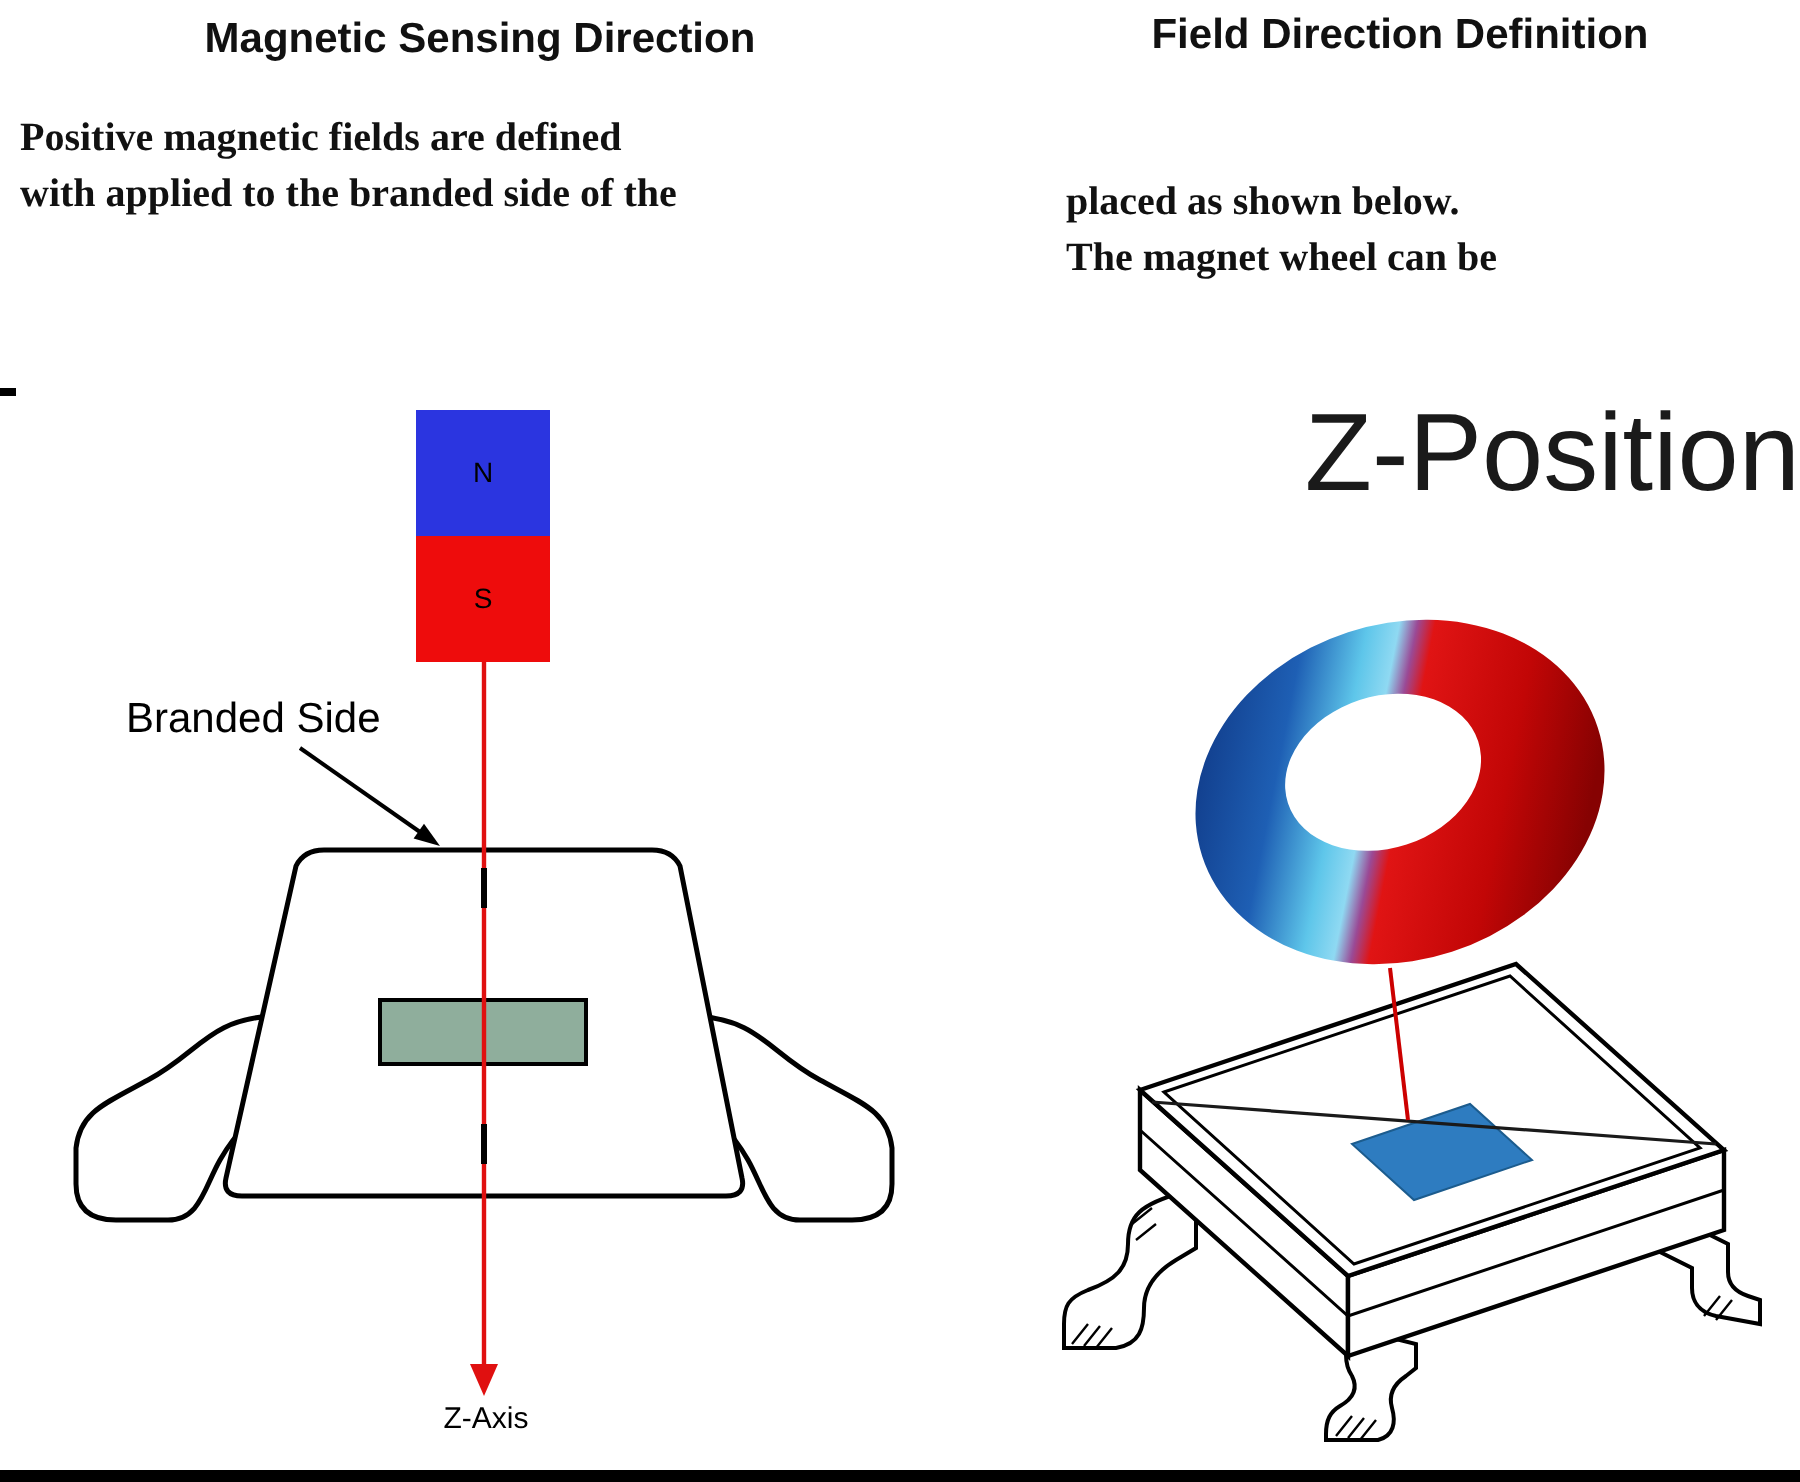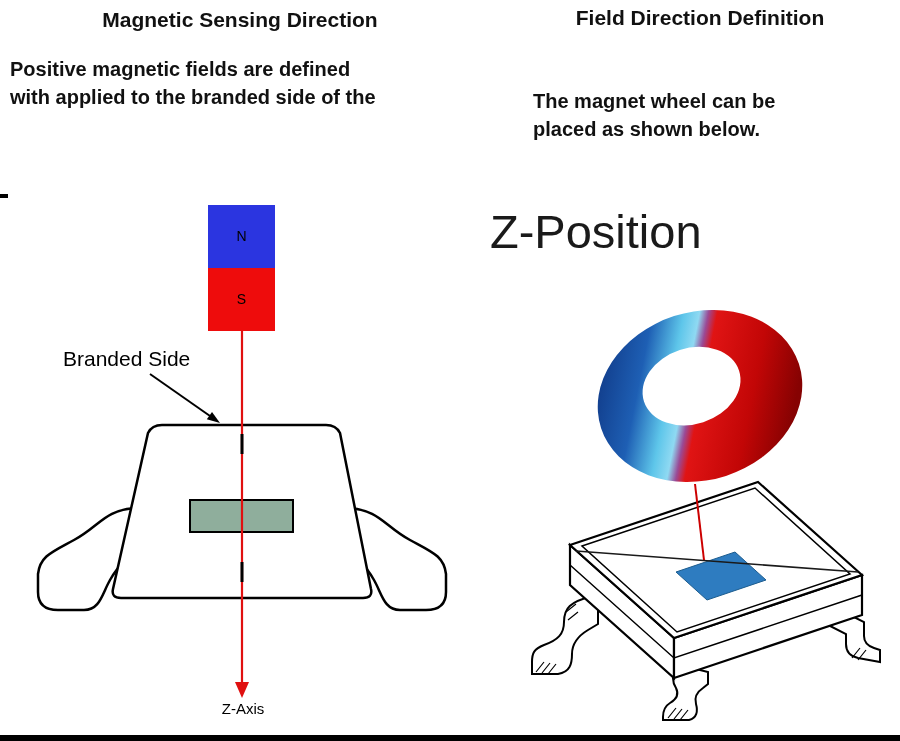--- a/index.html
+++ b/index.html
@@ -4,26 +4,26 @@
 <style>
   html,body{margin:0;padding:0;}
   body{
     width:900px;height:741px;position:relative;background:#ffffff;
     font-family:"Liberation Sans",sans-serif;overflow:hidden;color:#111;
   }
   .title{position:absolute;font-weight:bold;font-size:21px;text-align:center;white-space:nowrap;}
   .left-title{left:0;top:8px;width:480px;}
   .right-title{left:500px;top:6px;width:400px;text-align:center;}
   .body-text{position:absolute;font-weight:bold;font-size:20px;line-height:27.5px;}
-  .body-text div{white-space:nowrap;}
+  .body-text div{white-space:nowrap;font-family:Liberation Serif, serif;}
   .left-body{left:10px;top:56px;}
   .right-body{left:533px;top:88px;}
   .z-position{
-    position:absolute;left:490px;top:204px;width:410px;text-align:left;
-    font-size:47px;font-weight:300;color:#1a1a1a;letter-spacing:0px;
+    position:absolute;left:490px;top:194px;width:410px;text-align:right;
+    font-size:55px;font-weight:300;color:#1a1a1a;letter-spacing:0px;
   }
   .left-svg{position:absolute;left:0;top:190px;}
   .right-svg{position:absolute;left:480px;top:300px;}
   .bottom-bar{position:absolute;left:0;bottom:0;width:900px;height:6px;background:#000;}
   .edge-tick{position:absolute;left:0;top:194px;width:8px;height:4px;background:#000;}
   svg{font-family:"Liberation Sans",sans-serif;}
 </style>
 </head>
 <body>
 
@@ -63,22 +63,22 @@
   <text x="63" y="176" font-size="21" fill="#000">Branded Side</text>
   <line x1="150" y1="184" x2="210" y2="226" stroke="#000" stroke-width="2"></line>
   <polygon points="220,233 206.8,229.3 212,221.9" fill="#000"></polygon>
 
   <text x="243" y="524" font-size="15" text-anchor="middle" fill="#000">Z-Axis</text>
 </svg>
 
 <div class="title right-title">Field Direction Definition</div>
 
 <div class="body-text right-body">
+  <div>placed as shown below.</div>
   <div>The magnet wheel can be</div>
-  <div>placed as shown below.</div>
 </div>
 
 <div class="z-position">Z-Position</div>
 
 <svg class="right-svg" width="420" height="441" viewBox="0 0 420 441">
   <defs>
     <linearGradient id="ringGrad" x1="0%" y1="10%" x2="100%" y2="55%">
       <stop offset="0" stop-color="#0b2d78"></stop>
       <stop offset="0.28" stop-color="#1e5fb4"></stop>
       <stop offset="0.42" stop-color="#5ec6ea"></stop>

